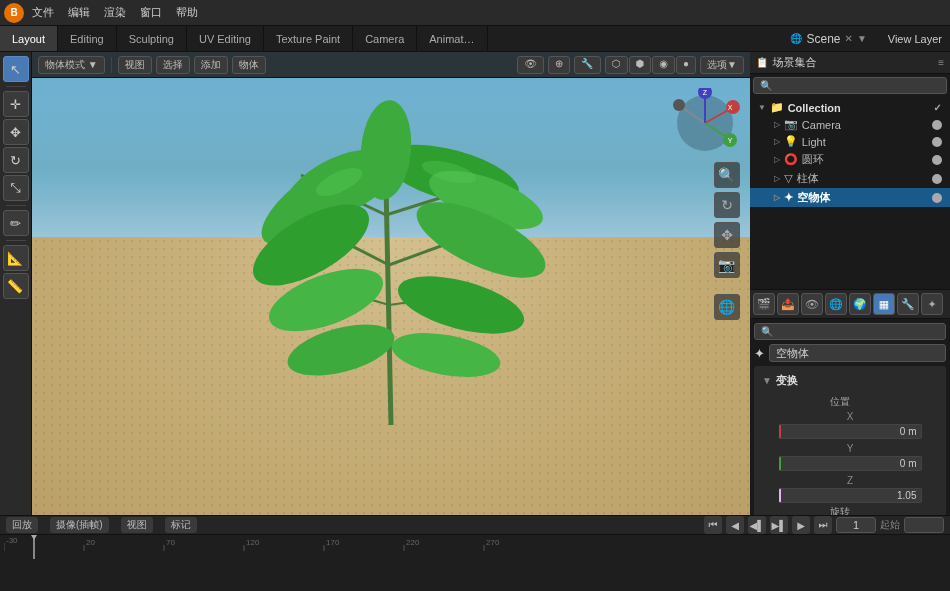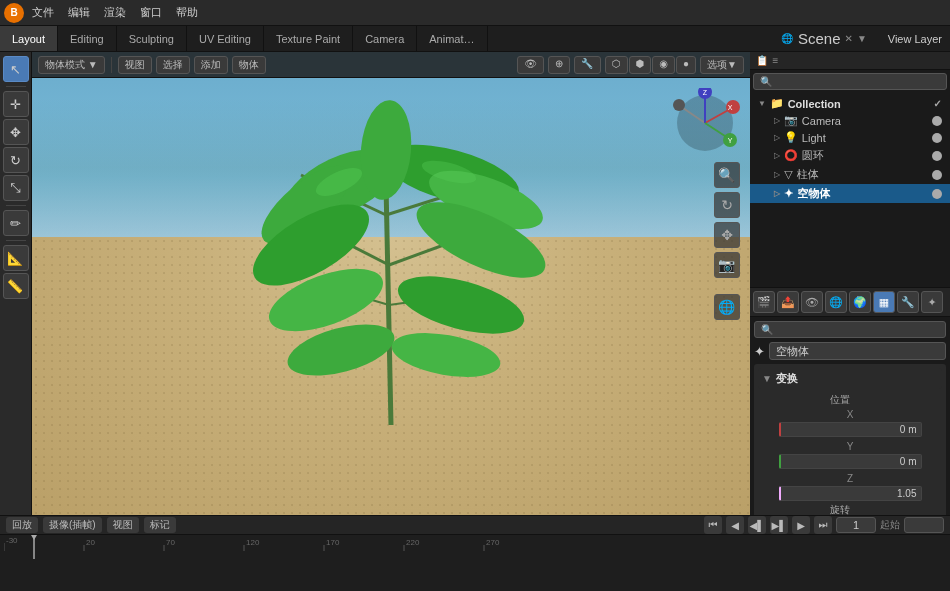--- a/index.html
+++ b/index.html
@@ -166,21 +166,21 @@
       display: flex; align-items: center; justify-content: space-between;
     }
 
     
     .bottom-area {
       height: 46px; background: #1e1e1e; border-top: 1px solid #111;
       display: flex; flex-direction: column;
     }
     .timeline-header {
       display: flex; align-items: center; height: 22px;
-      padding: 0 6px; gap: 5px; background: #252525; border-bottom: 1px solid #111;
+      padding: 0 6px; gap: 12px; background: #252525; border-bottom: 1px solid #111;
     }
     .tl-btn { padding: 1px 6px; background: #3a3a3a; border-radius: 3px; font-size: 10px; color: #bbb; cursor: pointer; }
     .timeline-body {
       flex: 1; background: #1e1e1e; display: flex; align-items: center;
       padding: 0 4px; gap: 4px;
     }
     .tl-play-btn {
       width: 18px; height: 18px; background: #3a3a3a; border-radius: 3px;
       display: flex; align-items: center; justify-content: center;
       cursor: pointer; color: #bbb; font-size: 10px;
@@ -204,21 +204,21 @@
   <div class="ws-tab active">Layout</div>
   <div class="ws-tab">Editing</div>
   <div class="ws-tab">Sculpting</div>
   <div class="ws-tab">UV Editing</div>
   <div class="ws-tab">Texture Paint</div>
   <div class="ws-tab">Camera</div>
   <div class="ws-tab">Animat…</div>
 
   <div style="margin-left:auto; display:flex; align-items:center; padding:0 8px; gap:4px;">
     <span style="font-size:10px; color:#888;">🌐</span>
-    <span style="font-size:15px; color:#ccc;">Scene</span>
+    <span style="font-size:12px; color:#ccc;">Scene</span>
     <span style="font-size:10px; color:#888;">✕</span>
     <span style="font-size:10px; color:#888;">▼</span>
     <span style="font-size:11px; color:#ccc; margin-left:17px;">View Layer</span>
   </div>
 </div>
 
 <div class="main-area" style="height: 463px;">
 
   <div class="left-toolbar">
     <div class="tool-btn active">↖</div>
@@ -328,20 +328,21 @@
       <div class="vp-icon-btn">📷</div>
       <div style="height:8px;"></div>
       <div class="vp-icon-btn">🌐</div>
     </div>
   </div>
 
   <div style="display:flex; flex-direction:column; width:200px;">
 
     <div style="display:flex; align-items:center; padding:3px 6px; background:#252525; border-bottom:1px solid #111; gap:4px;">
       <span style="font-size:10px; color:#888;">📋</span>
+      <span style="font-size:11px; color:#ccc; flex:1;">场景集合</span>
       <span style="font-size:10px; color:#888;">≡</span>
     </div>
 
     <div style="padding:3px;">
       <div style="display:flex; align-items:center; background:#3a3a3a; border:1px solid #555; border-radius:3px; padding:2px 6px;">
         <span style="font-size:10px; color:#888;">🔍</span>
         <input type="text" style="background: transparent; border: none; color: rgb(204, 204, 204); font-size: 10px; width: 100%; outline: none;" placeholder="">
       </div>
     </div>
 

